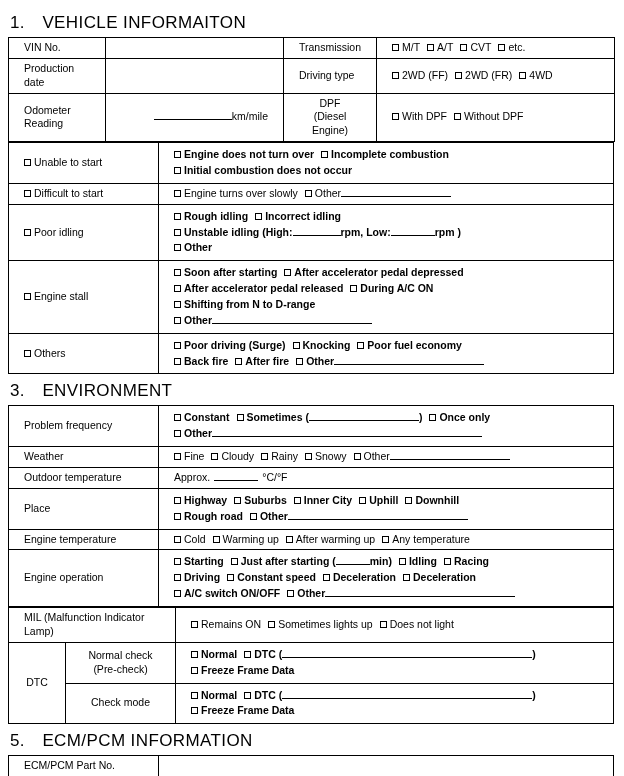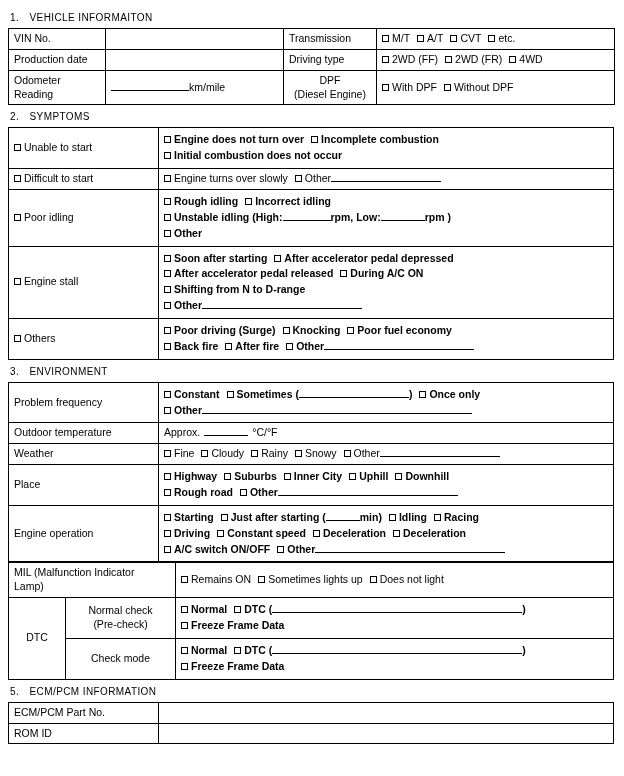--- a/index.html
+++ b/index.html
@@ -15,33 +15,33 @@
     color: #000000;
     position: relative;
     overflow: hidden;
   }
   .page {
     padding: 6px 8px 0 8px;
     box-sizing: border-box;
     width: 624px;
   }
   .section-title {
-    font-size: 10px;
+    font-size: 17px;
     letter-spacing: 0.4px;
     margin: 0 0 3px 2px;
     padding-top: 5px;
   }
   table.grid {
     border-collapse: collapse;
     width: 606px;
     table-layout: fixed;
   }
   table.grid td {
     border: 1px solid #000000;
-    padding: 3px 5px;
+    padding: 3px 15px;
     vertical-align: middle;
     font-size: 10.5px;
     line-height: 1.32;
   }
   td.label { }
   .cb {
     display: inline-block;
     width: 7px;
     height: 7px;
     border: 1px solid #000;
@@ -93,35 +93,34 @@
         <td class="label">Driving type</td>
         <td>
           <span class="opt"><span class="cb"></span><span>2WD (FF)</span></span><span class="opt"><span class="cb"></span><span>2WD (FR)</span></span><span class="opt"><span class="cb"></span><span>4WD</span></span>
         </td>
       </tr>
       <tr>
         <td class="label">
           <div>Odometer</div>
           <div>Reading</div>
         </td>
-        <td style="text-align:left;">
+        <td style="text-align:right;">
           <span class="line" style="width:78px"></span><span>km/mile</span>
         </td>
         <td class="label ct">
           <div>DPF</div>
           <div>(Diesel Engine)</div>
         </td>
         <td>
           <span class="opt"><span class="cb"></span><span>With DPF</span></span><span class="opt"><span class="cb"></span><span>Without DPF</span></span>
         </td>
       </tr>
     </tbody>
   </table>
 
-  <div class="section-title">2.　SYMPTOMS</div>
   <table class="grid">
     <colgroup>
         <col style="width:150px">
         <col>
       </colgroup>
     <tbody>
       <tr>
         <td class="mid"><span class="cb"></span><span>Unable to start</span></td>
         <td class="row-lines">
           <div><span class="opt"><span class="cb"></span><span>Engine does not turn over</span></span><span class="opt"><span class="cb"></span><span>Incomplete combustion</span></span></div>
@@ -169,36 +168,42 @@
       </colgroup>
     <tbody>
       <tr>
         <td class="mid">Problem frequency</td>
         <td class="row-lines">
           <div><span class="opt"><span class="cb"></span><span>Constant</span></span><span class="opt"><span class="cb"></span><span>Sometimes (</span><span class="line" style="width:110px"></span><span>)</span></span><span class="opt"><span class="cb"></span><span>Once only</span></span></div>
           <div><span class="opt"><span class="cb"></span><span>Other</span><span class="line" style="width:270px"></span></span></div>
         </td>
       </tr>
       <tr>
+        <td class="mid">Weather</td>
+        <td>
+          <span class="opt"><span class="cb"></span><span>Fine</span></span><span class="opt"><span class="cb"></span><span>Cloudy</span></span><span class="opt"><span class="cb"></span><span>Rainy</span></span><span class="opt"><span class="cb"></span><span>Snowy</span></span><span class="opt"><span class="cb"></span><span>Other</span><span class="line" style="width:120px"></span></span>
+        </td>
+      </tr>
+      <tr>
         <td class="mid">Outdoor temperature</td>
         <td>
           <span>Approx.</span><span class="line" style="width:44px;margin:0 4px"></span><span>°C/°F</span>
-        </td>
-      </tr>
-      <tr>
-        <td class="mid">Weather</td>
-        <td>
-          <span class="opt"><span class="cb"></span><span>Fine</span></span><span class="opt"><span class="cb"></span><span>Cloudy</span></span><span class="opt"><span class="cb"></span><span>Rainy</span></span><span class="opt"><span class="cb"></span><span>Snowy</span></span><span class="opt"><span class="cb"></span><span>Other</span><span class="line" style="width:120px"></span></span>
         </td>
       </tr>
       <tr>
         <td class="mid">Place</td>
         <td class="row-lines">
           <div><span class="opt"><span class="cb"></span><span>Highway</span></span><span class="opt"><span class="cb"></span><span>Suburbs</span></span><span class="opt"><span class="cb"></span><span>Inner City</span></span><span class="opt"><span class="cb"></span><span>Uphill</span></span><span class="opt"><span class="cb"></span><span>Downhill</span></span></div>
           <div><span class="opt"><span class="cb"></span><span>Rough road</span></span><span class="opt"><span class="cb"></span><span>Other</span><span class="line" style="width:180px"></span></span></div>
+        </td>
+      </tr>
+      <tr>
+        <td class="mid">Engine temperature</td>
+        <td>
+          <span class="opt"><span class="cb"></span><span>Cold</span></span><span class="opt"><span class="cb"></span><span>Warming up</span></span><span class="opt"><span class="cb"></span><span>After warming up</span></span><span class="opt"><span class="cb"></span><span>Any temperature</span></span>
         </td>
       </tr>
       <tr>
         <td class="mid">Engine operation</td>
         <td class="row-lines">
           <div><span class="opt"><span class="cb"></span><span>Starting</span></span><span class="opt"><span class="cb"></span><span>Just after starting (</span><span class="line" style="width:34px"></span><span>min)</span></span><span class="opt"><span class="cb"></span><span>Idling</span></span><span class="opt"><span class="cb"></span><span>Racing</span></span></div>
           <div><span class="opt"><span class="cb"></span><span>Driving</span></span><span class="opt"><span class="cb"></span><span>Constant speed</span></span><span class="opt"><span class="cb"></span><span>Deceleration</span></span><span class="opt"><span class="cb"></span><span>Deceleration</span></span></div>
           <div><span class="opt"><span class="cb"></span><span>A/C switch ON/OFF</span></span><span class="opt"><span class="cb"></span><span>Other</span><span class="line" style="width:190px"></span></span></div>
         </td>
       </tr>

